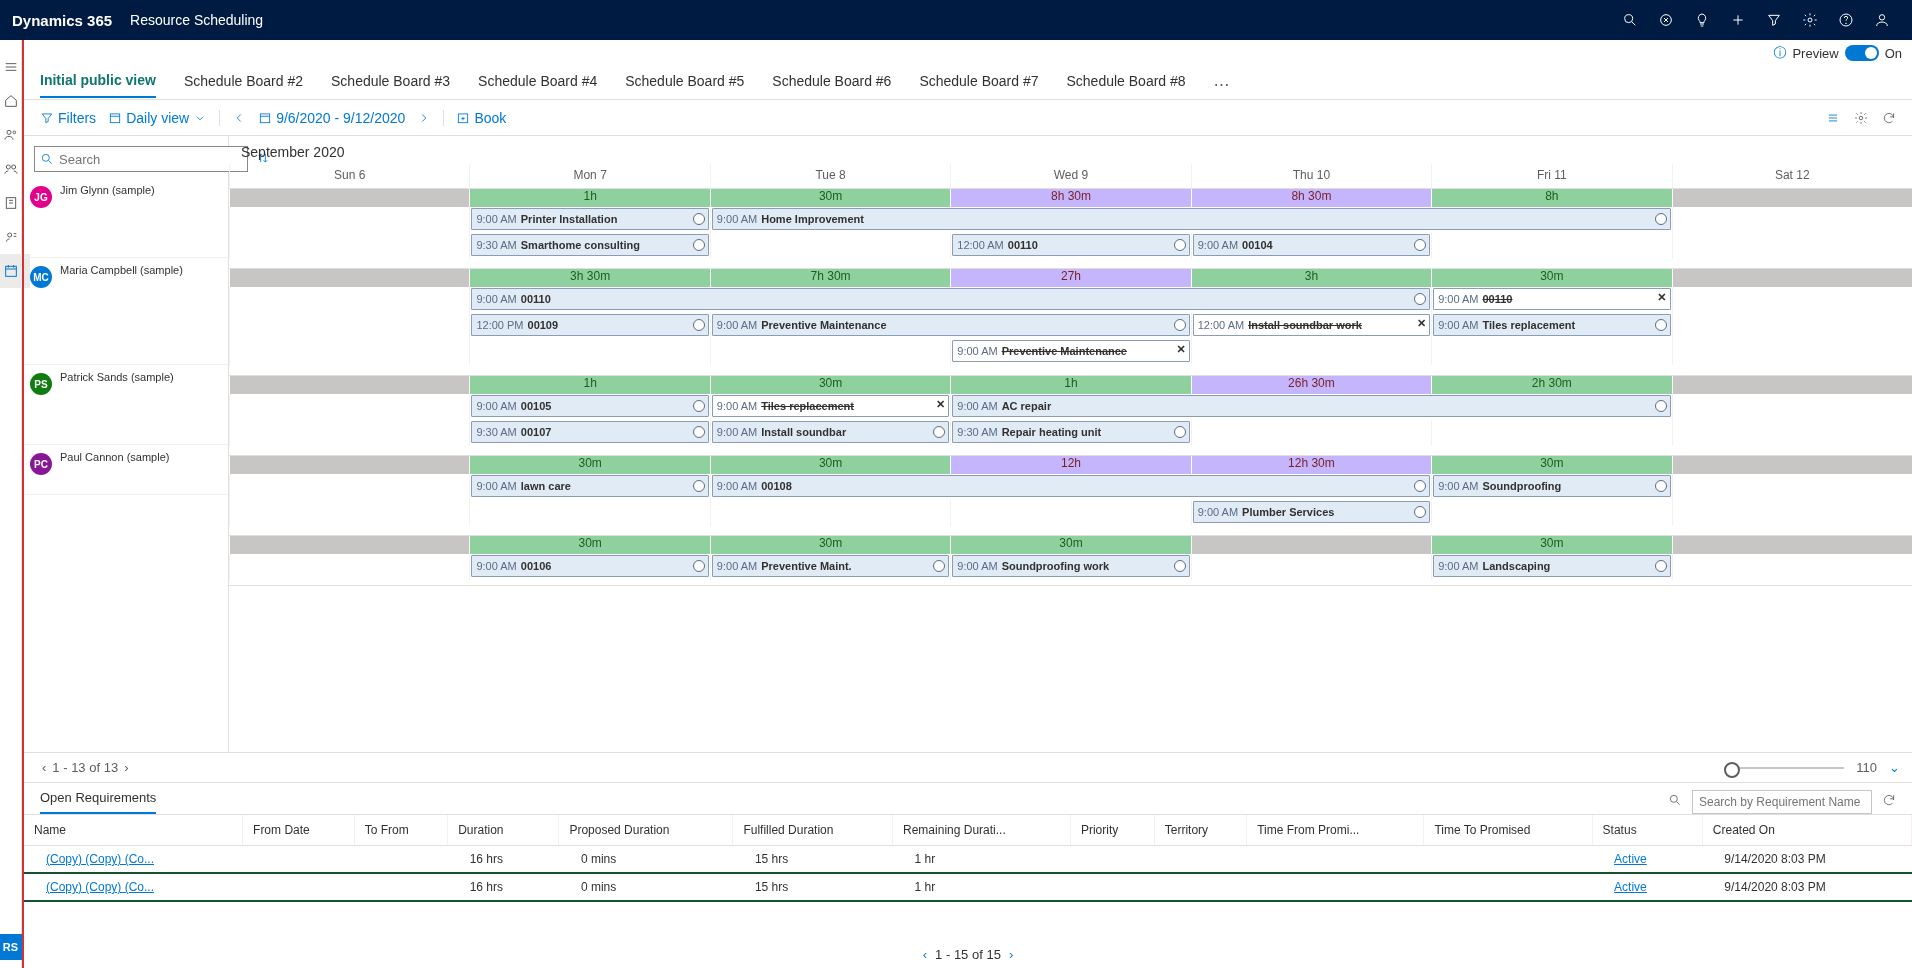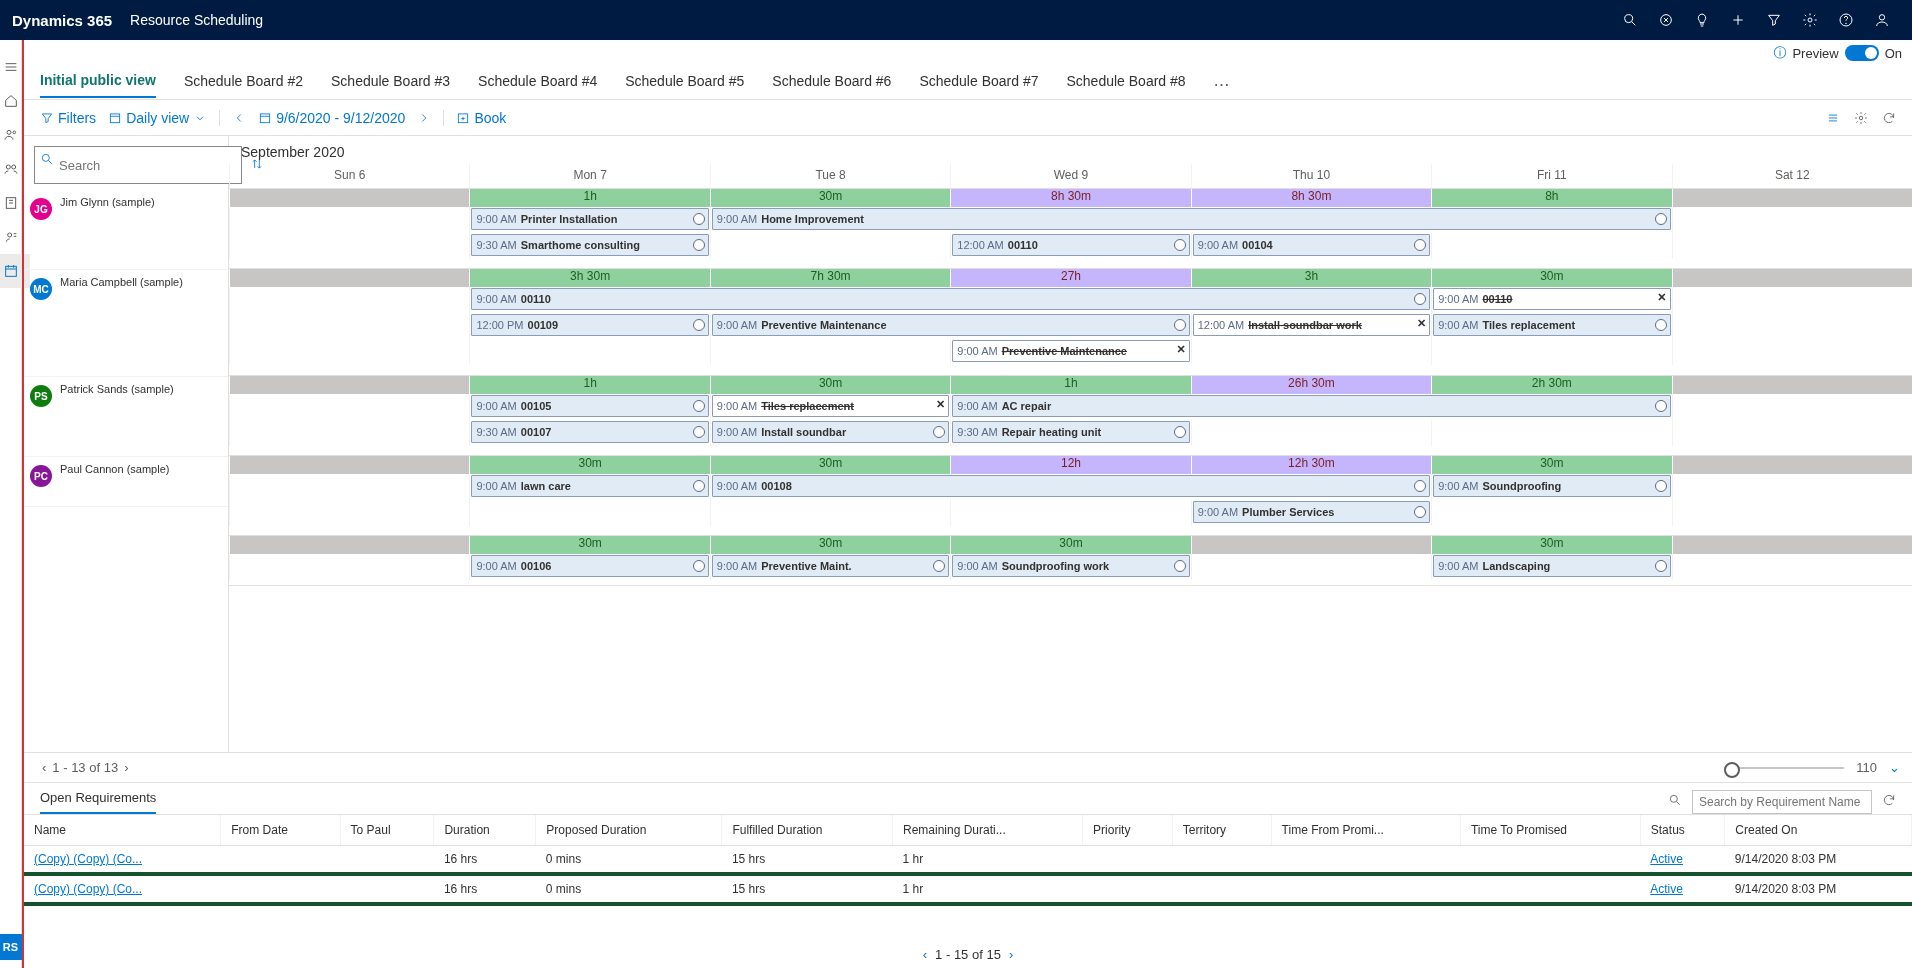--- a/index.html
+++ b/index.html
@@ -46,21 +46,21 @@
 .toolbar .right svg { stroke:#605e5c; }
 .toolbar .divider { width:1px; height:16px; background:#e1dfdd; }
 
 
 .board { flex:1; display:flex; flex-direction:column; overflow:hidden; }
 .board-top { flex:1; display:flex; overflow:hidden; }
 
 
 .reslist { width: 205px; border-right:1px solid #e1dfdd; display:flex; flex-direction:column;}
 .reslist-header { padding:10px 10px 6px; display:flex; gap:8px; align-items:center; }
-.reslist-header input { flex:1; height:38px; border:1px solid #8a8886; padding:0 6px 0 24px; font-size:13px; }
+.reslist-header input { flex:1; height:26px; border:1px solid #8a8886; padding:0 12px 0 24px; font-size:13px; }
 .search-wrap { position:relative; flex:1; }
 .search-wrap svg { position:absolute; left:6px; top:6px; width:14px;height:14px; stroke:#0078d4; fill:none; stroke-width:1.5;}
 .sort-icon svg{width:14px;height:14px;stroke:#0078d4;fill:none;stroke-width:1.5;}
 .reslist-body { flex:1; overflow-y:auto; }
 .res-row { display:flex; align-items:flex-start; gap:8px; padding:6px 6px; border-bottom:1px solid #f3f2f1; }
 .res-row .avatar { width:22px;height:22px;border-radius:50%; color:#fff; font-size:10px; font-weight:600; display:flex;align-items:center;justify-content:center; flex-shrink:0; margin-top:2px;}
 .res-row .name { font-size:11px; }
 
 
 .timeline { flex:1; overflow:auto; position:relative; }
@@ -95,21 +95,21 @@
 
 .reqpanel { border-top:1px solid #e1dfdd; display:flex; flex-direction:column; height:186px; }
 .reqtabs { display:flex; padding:6px 16px 0; gap:18px; border-bottom:1px solid #e1dfdd; height:32px; align-items:center;}
 .reqtabs .rtab { font-size:13px; cursor:pointer; padding-bottom:7px;}
 .reqtabs .rtab.active { color:#323130; border-bottom:2px solid #0078d4; }
 .reqtabs .right { margin-left:auto; display:flex; gap:10px; align-items:center;}
 .reqtabs input { width:180px; height:24px; border:1px solid #c8c6c4; padding:0 6px; font-size:12px;}
 .reqtable { flex:1; overflow:auto; }
 .reqtable table { width:100%; border-collapse:collapse; font-size:12px;}
 .reqtable th { text-align:left; font-weight:400; color:#323130; padding:8px 10px; border-bottom:1px solid #e1dfdd; border-right:1px solid #f3f2f1;}
-.reqtable td { padding:6px 10px; border-bottom:4px solid #14532d;}
+.reqtable td { padding:6px 22px; border-bottom:2px solid #14532d;}
 .reqtable a { color:#0078d4; text-decoration:underline; cursor:pointer;}
 .reqpager { height:28px; display:flex; align-items:center; justify-content:center; gap:8px; font-size:13px; color:#323130;}
 .reqpager .chev { color:#0078d4; cursor:pointer; }
 
 </style>
 </head>
 <body>
 
 <div class="topnav">
   <span class="brand">Dynamics 365</span>
@@ -673,21 +673,21 @@
                 </svg>
             </span>
           </div>
         </div>
         <div class="reqtable">
           <table>
             <thead>
                 <tr id="reqhead">
                   <th>Name</th>
                   <th>From Date</th>
-                  <th>To Paul</th>
+                  <th>To From</th>
                   <th>Duration</th>
                   <th>Proposed Duration</th>
                   <th>Fulfilled Duration</th>
                   <th>Remaining Durati...</th>
                   <th>Priority</th>
                   <th>Territory</th>
                   <th>Time From Promi...</th>
                   <th>Time To Promised</th>
                   <th>Status</th>
                   <th>Created On</th>

